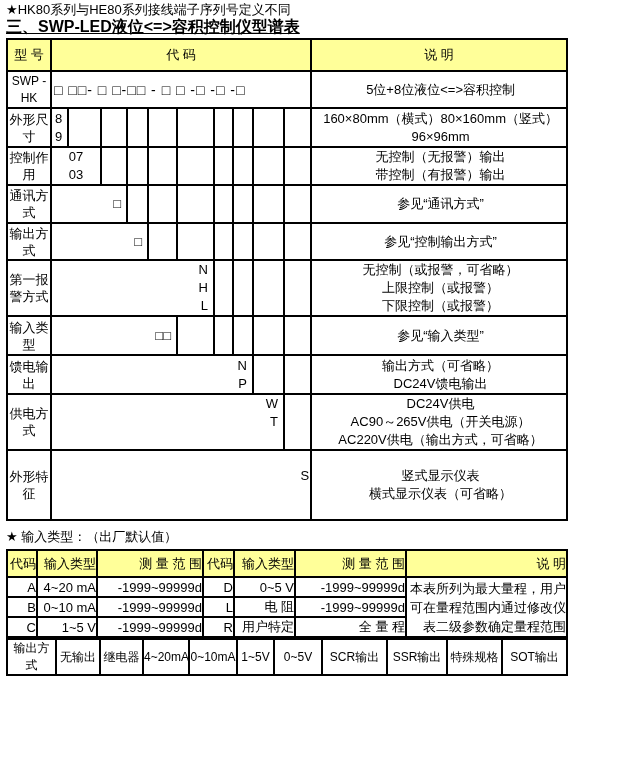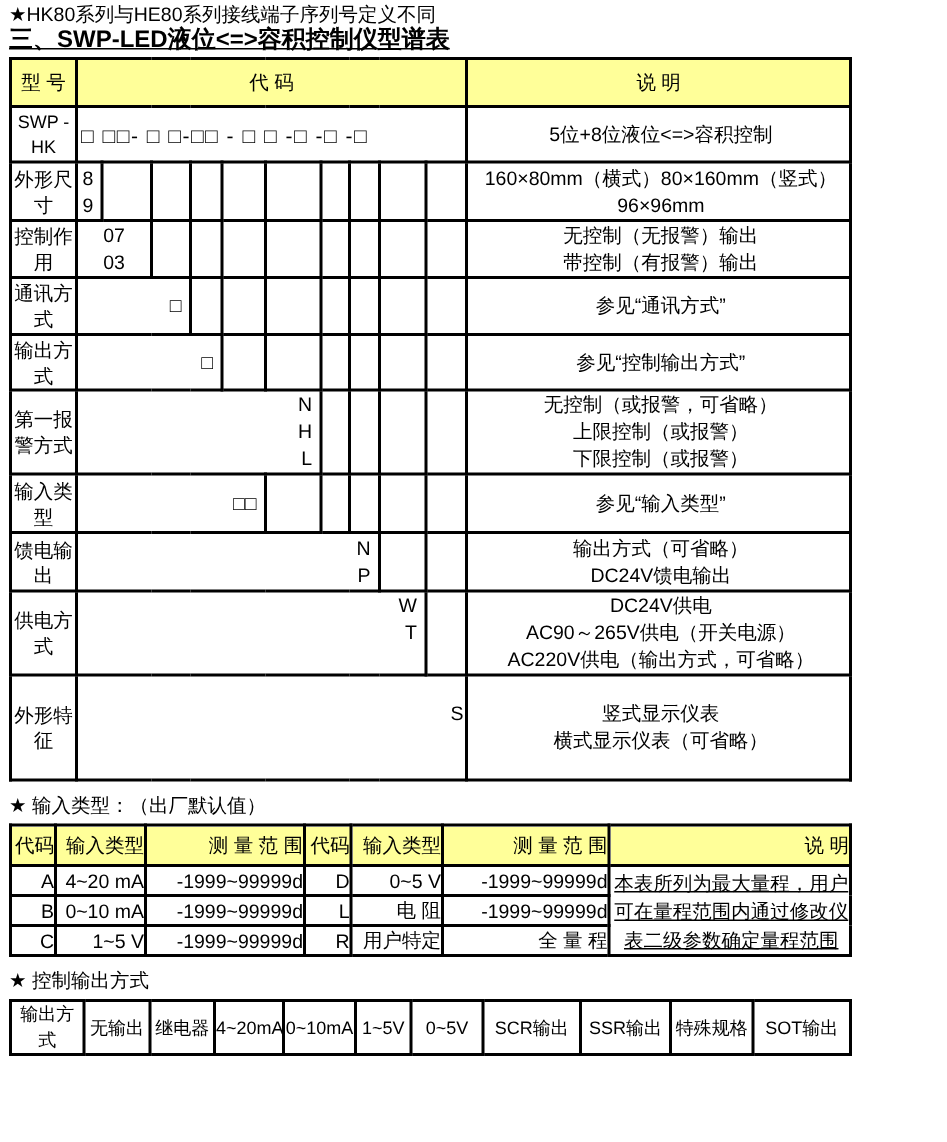--- a/index.html
+++ b/index.html
@@ -26,21 +26,21 @@
   .code-str { font-size:14px; padding-left:2px; white-space:nowrap; letter-spacing:1px; }
   .ln { line-height:18px; min-height:18px; white-space:nowrap; }
   .desc { padding-left:3px; text-align:center; }
   .c-left  .ln { text-align:left;  padding-left:3px; }
   .c-center .ln { text-align:center; }
   .c-right .ln { text-align:right; padding-right:5px; }
   .model-label { font-size:12px; }
   
   .sec { margin:7px 0 3px 0; font-size:13px; white-space:nowrap; }
   .it td { text-align:right; vertical-align:middle; }
-  .it .note-cell { text-align:center; padding-left:2px;text-decoration:underline; }
+  .it .note-cell { text-align:right; padding-left:2px; }
   .it .note-cell .ln { line-height:19px; min-height:19px; }
   .ot td { text-align:center; vertical-align:middle; font-size:12px; }
 </style>
 </head>
 <body>
 
 <div class="page">
 
   <div class="note">★HK80系列与HE80系列接线端子序列号定义不同</div>
   <div class="title">三、SWP-LED液位&lt;=&gt;容积控制仪型谱表</div>
@@ -301,21 +301,20 @@
       <td>C</td>
       <td>1~5 V</td>
       <td>-1999~99999d</td>
       <td>R</td>
       <td>用户特定</td>
       <td>全 量 程</td>
     </tr>
   </tbody>
     </table>
 
-  <div class="sec">★ 控制输出方式</div>
   <table class="ot">
     <colgroup>
       <col style="width:49px">
         <col style="width:44px">
         <col style="width:43px">
         <col style="width:46px">
       <col style="width:48px">
         <col style="width:37px">
         <col style="width:48px">
         <col style="width:65px">

